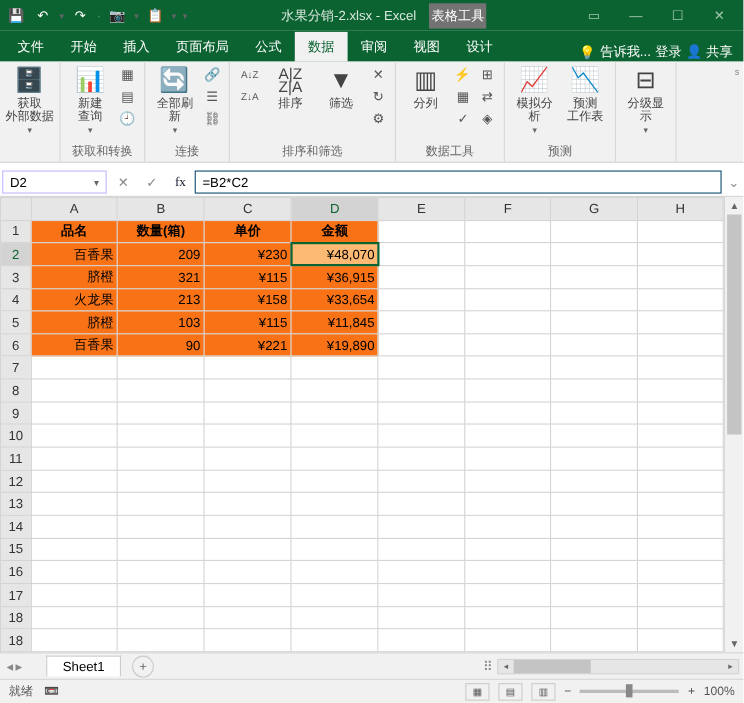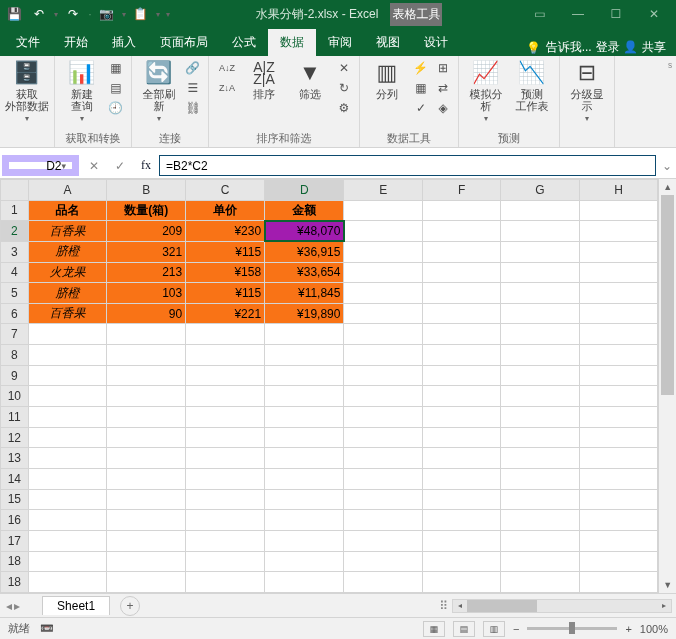--- a/index.html
+++ b/index.html
@@ -30,43 +30,43 @@
 .rgroup .rrow { flex: 1; display: flex; align-items: flex-start; gap: 4px; }
 .rgroup .rlabel { text-align: center; color: #666; font-size: 11px; height: 16px; line-height: 16px; }
 .rbtn-big { display: flex; flex-direction: column; align-items: center; gap: 1px; width: 42px; font-size: 11px; color: #444; text-align: center; line-height: 12px; }
 .rbtn-big .bigic { width: 28px; height: 28px; display: flex; align-items: center; justify-content: center; font-size: 22px; }
 .rbtn-sm-col { display: flex; flex-direction: column; gap: 2px; justify-content: center; }
 .rbtn-sm { width: 18px; height: 18px; display: flex; align-items: center; justify-content: center; color: #555; }
 .dd { font-size: 8px; color: #666; }
 
 
 .fxarea { display: flex; height: 26px; border-bottom: 1px solid #d4d4d4; background: #fff; margin-top: 5px; }
-.namebox { width: 77px; border: 7px solid #c4b5fd; margin: 2px; display: flex; align-items: center; padding: 0 6px; justify-content: flex-end; }
+.namebox { width: 95px; border: 1px solid #c4b5fd; margin: 2px; display: flex; align-items: center; padding: 0 6px; justify-content: space-between; }
 .namebox .ddn { color: #666; font-size: 9px; }
 .fxbtns { display: flex; align-items: center; }
 .fxbtns .fb { width: 26px; height: 22px; display: flex; align-items: center; justify-content: center; color: #888; }
 .fxbtns .fb.fx { font-family: serif; color: #0f172a; }
 .fxinput { flex: 1; border: 1px solid #0c4a6e; margin: 2px 2px 2px 0; display: flex; align-items: center; padding: 0 6px; }
 .fxexp { width: 18px; display: flex; align-items: center; justify-content: center; color: #888; }
 
 
 .sheet-wrap { flex: 1; display: flex; overflow: hidden; position: relative; }
 .sheet { border-collapse: collapse; table-layout: fixed; }
 .sheet th, .sheet td { border: 1px solid #d4d4d4; height: 19px; font-size: 12px; }
 .sheet th { background: #e6e6e6; font-weight: normal; color: #333; }
 .sheet th.corner { width: 28px; background: #e6e6e6; }
 .sheet th.colh { width: 80px; }
 .sheet th.rowh { width: 28px; text-align: center; }
 .sheet th.colh.selcol, .sheet th.rowh.selrow { background: #d3d3d3; color: #0c6332; }
 .sheet td { padding: 0 3px; }
 .sheet td.hdr { text-align: center; font-weight: bold; }
-.sheet td.txt { text-align: center; font-style: italic; }
+.sheet td.txt { text-align: right; }
 .sheet td.num { text-align: right; }
 .sheet td.sel { background: #f97316; }
-.sheet td.active { background: #a21caf; outline: 2px solid #0c6332; outline-offset: -1px; margin-left: 24px; }
+.sheet td.active { background: #fdba74; outline: 2px solid #0c6332; outline-offset: -1px; margin-left: 24px; }
 .vscroll { width: 18px; background: #f1f1f1; border-left: 1px solid #d4d4d4; position: relative; }
 .vscroll .thumb { position: absolute; top: 16px; left: 2px; right: 2px; height: 200px; background: #c4c4c4; }
 .vscroll .arr { position: absolute; left: 0; right: 0; height: 16px; display: flex; align-items: center; justify-content: center; color: #666; font-size: 9px; }
 
 
 .sheettabs { height: 24px; border-top: 1px solid #d4d4d4; background: #f1f1f1; display: flex; align-items: center; }
 .stnav { display: flex; gap: 2px; padding: 0 6px; color: #888; }
 .stab { background: #fff; border: 1px solid #ccc; border-bottom: none; padding: 2px 14px; margin-left: 16px; }
 .stadd { width: 20px; height: 20px; border: 1px solid #ccc; border-radius: 50%; display: flex; align-items: center; justify-content: center; margin-left: 10px; color: #666; }
 .hscroll-area { flex: 1; display: flex; justify-content: flex-end; align-items: center; padding-right: 4px; }

